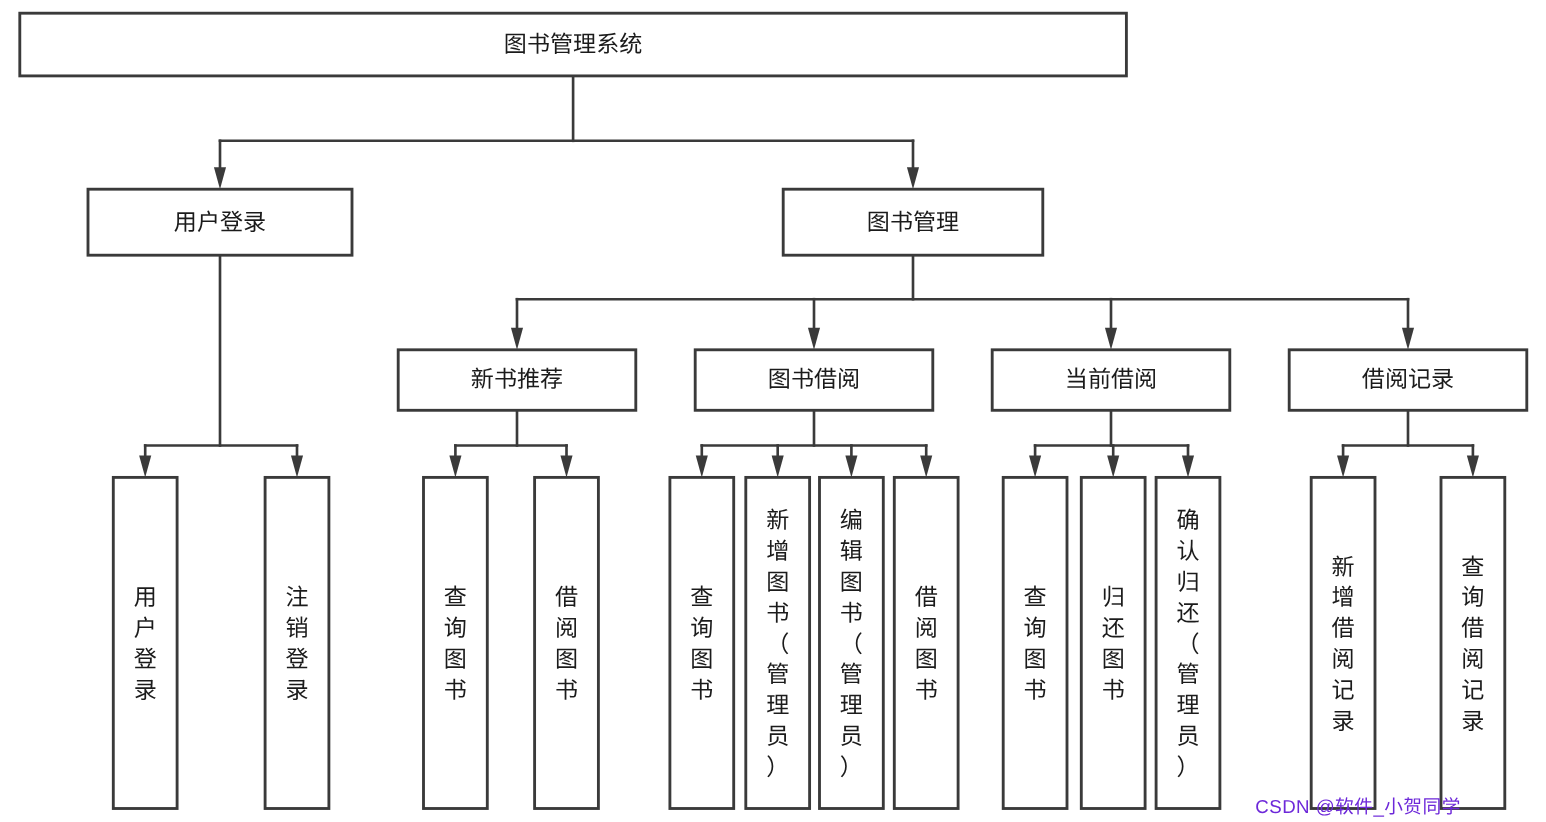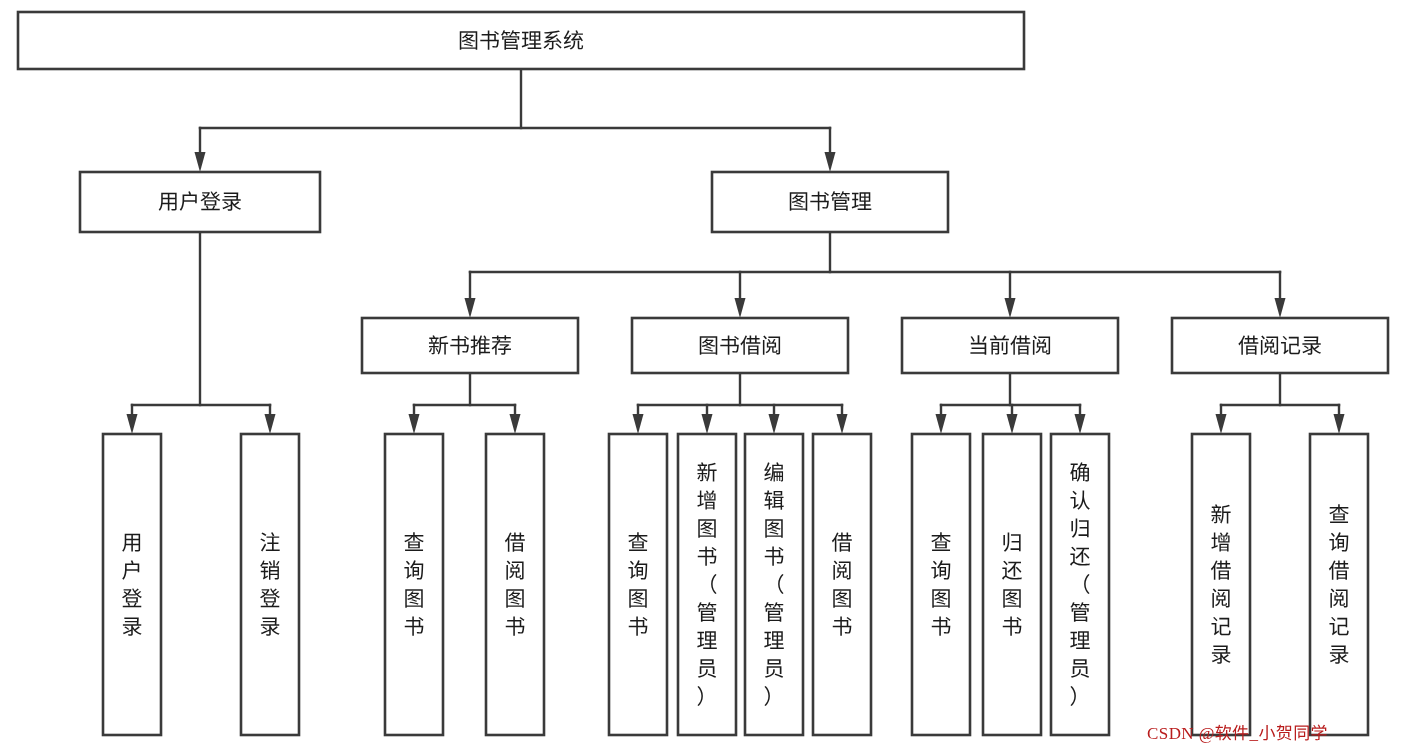--- a/index.html
+++ b/index.html
@@ -53,23 +53,23 @@
   .node-label-vertical {
     fill: #1b1b1b;
     font-family: "DejaVu Sans", "Liberation Sans", sans-serif;
     font-size: 21px;
     text-anchor: middle;
   }
   .watermark-text {
     position: absolute;
     right: 8px;
     bottom: 3px;
-    font-family: Liberation Serif, serif;
+    font-family: Liberation Sans, sans-serif;
     font-size: 17px;
-    color: #b91c1c;
+    color: #6d28d9;
     white-space: nowrap;
     letter-spacing: 0.4px;
   }
 </style>
 </head>
 <body>
 
 <div id="diagram-root">
 
   <svg id="flowchart" viewBox="0 0 1405 747">

